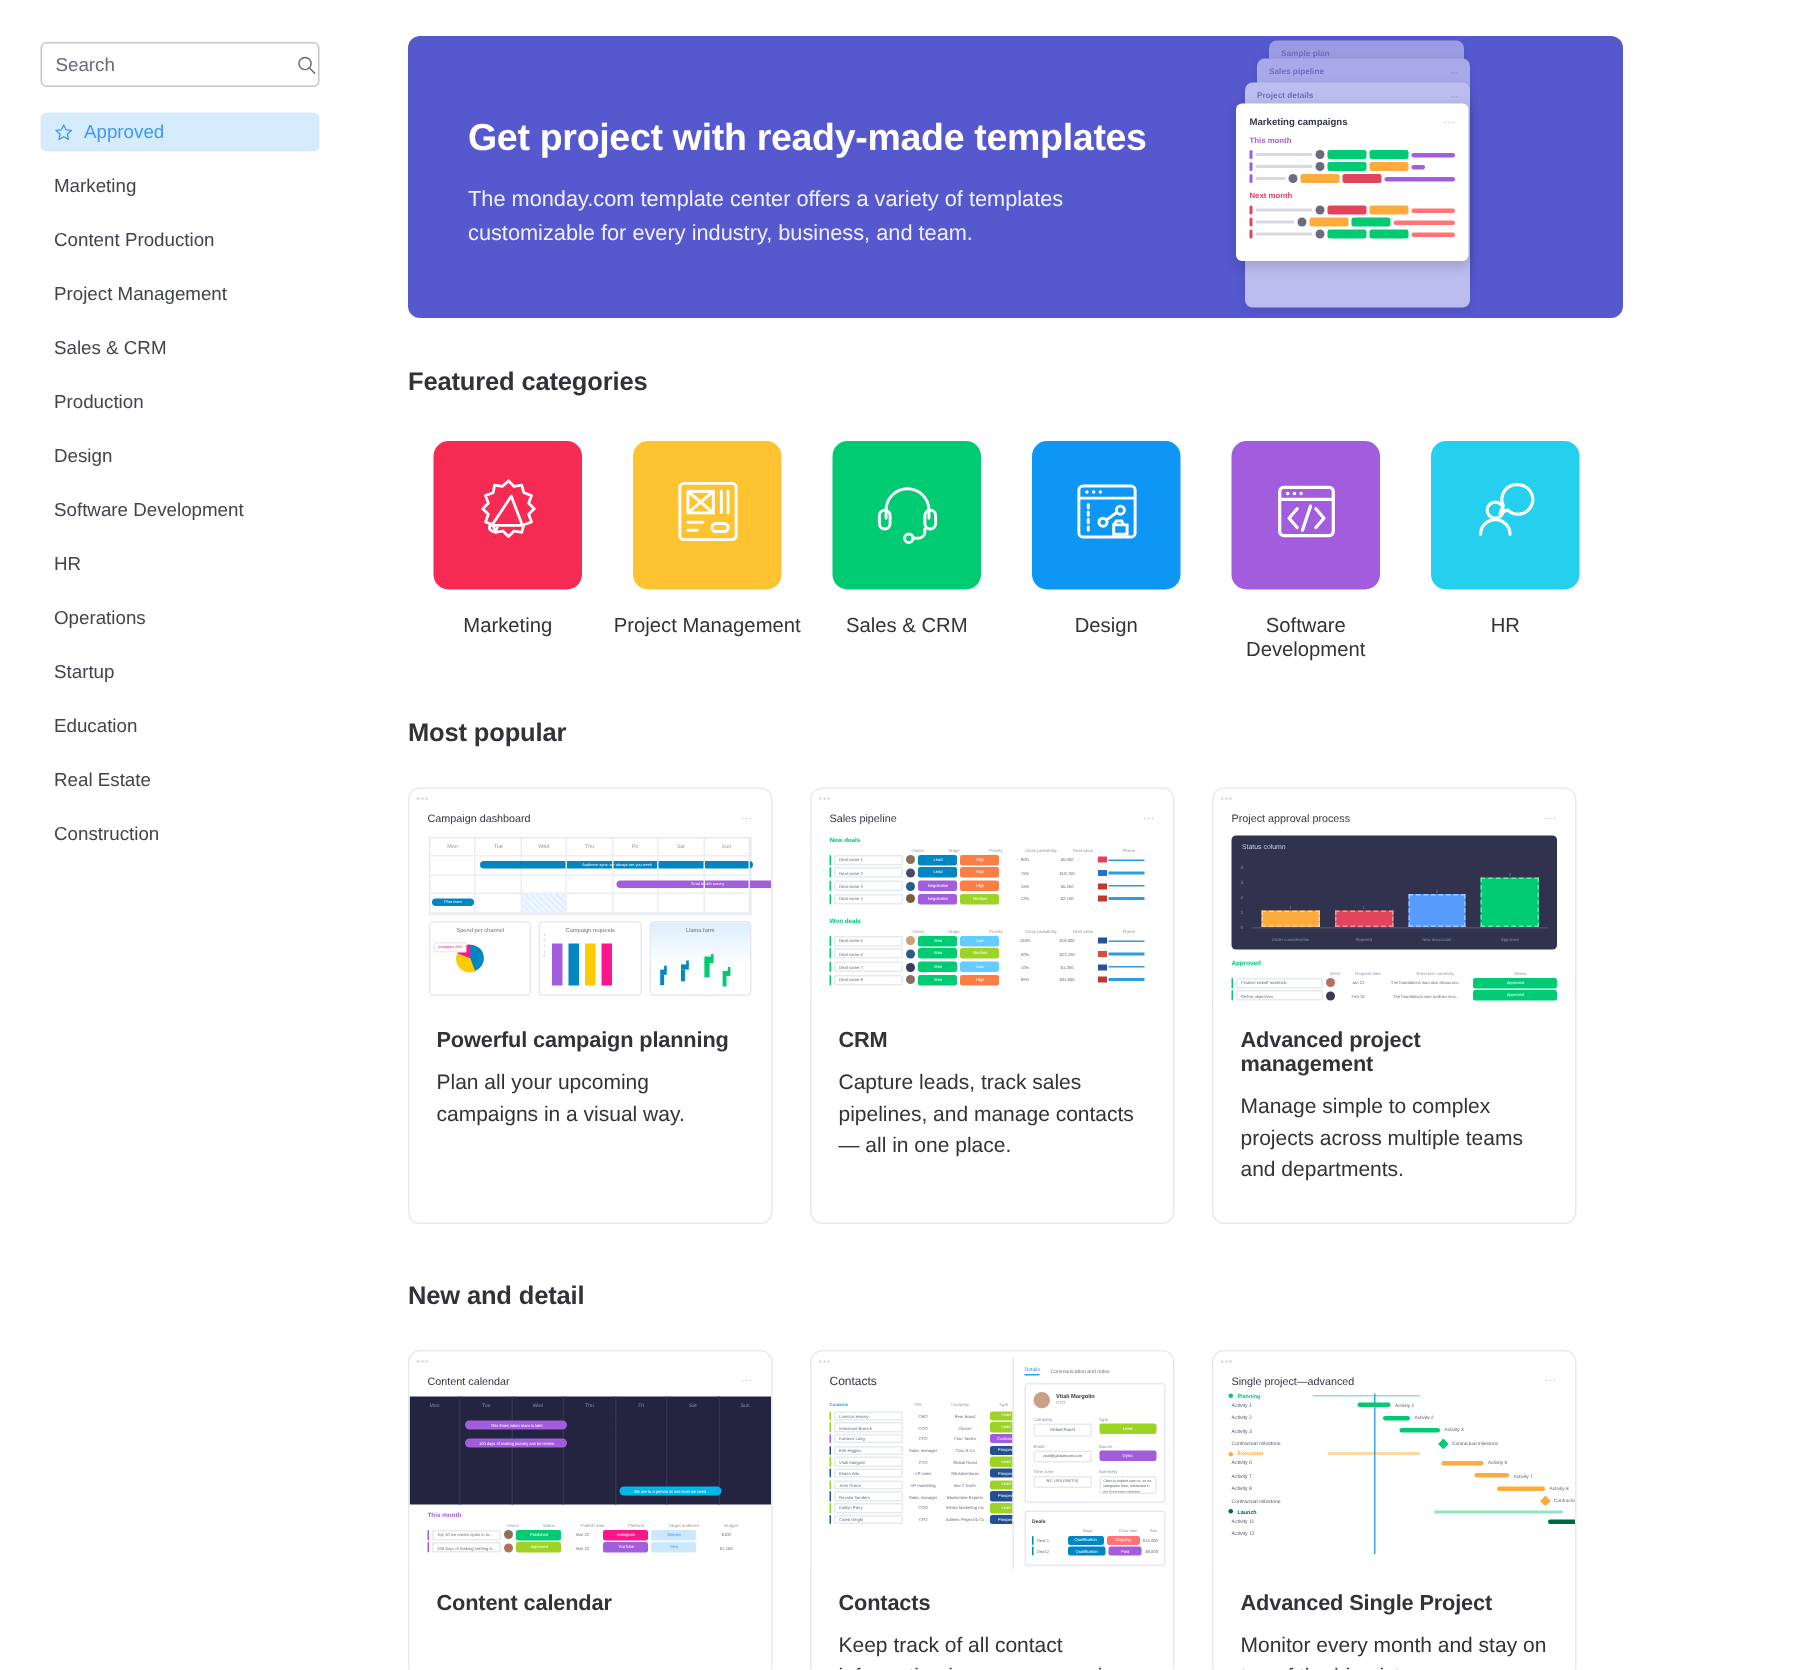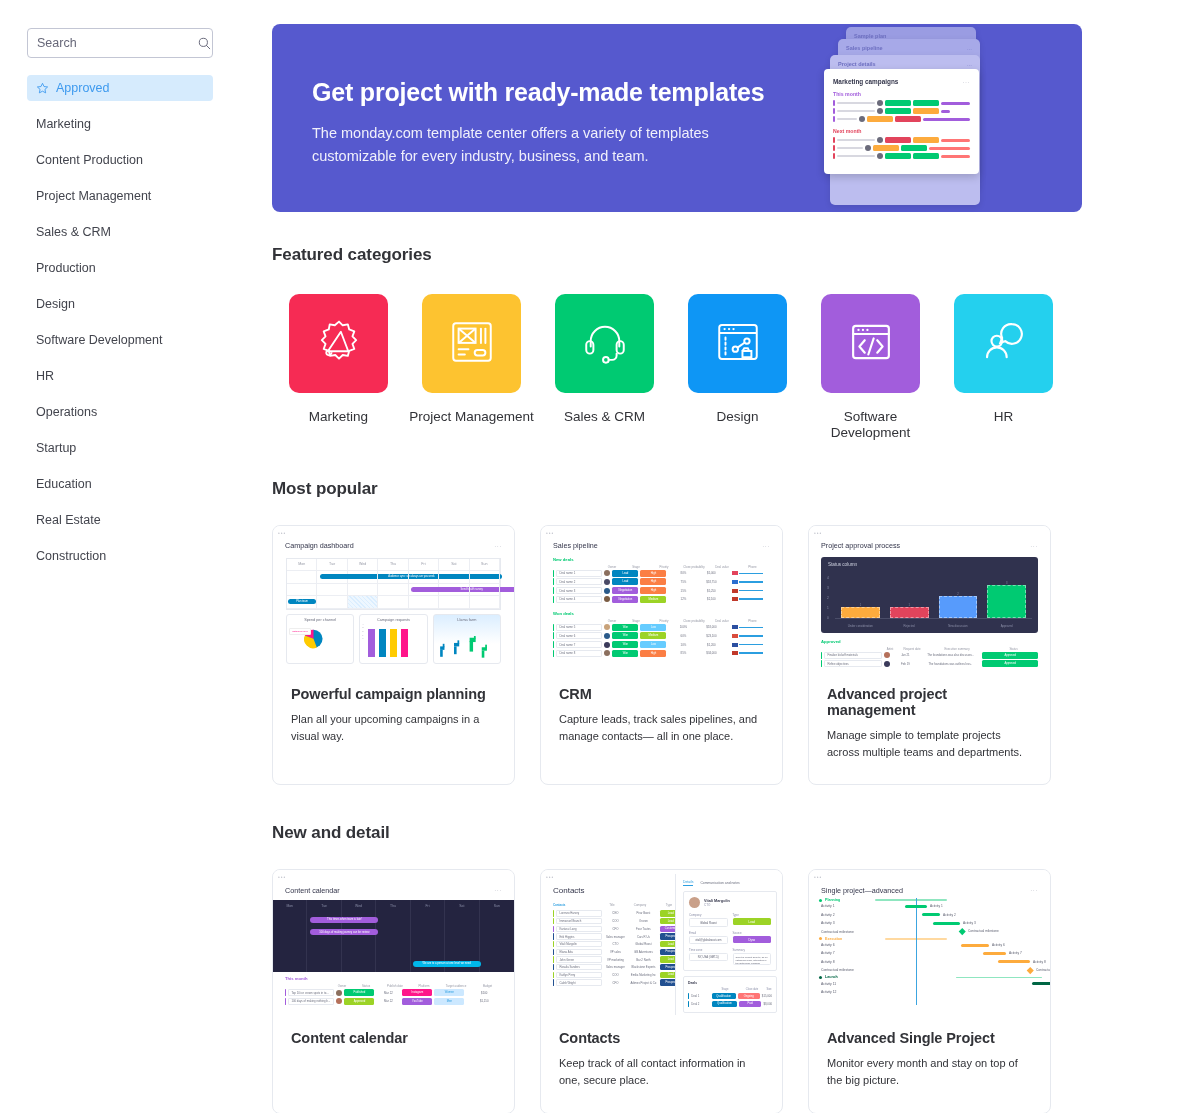--- a/index.html
+++ b/index.html
@@ -99,21 +99,21 @@
   
   .cards-sec { margin-top: 38px; }
   .cards { display: flex; gap: 25px; margin-top: 26px; }
   .card {
     width: 243px; border: 1px solid #e6e9ef; border-radius: 8px; background: #fff;
     overflow: hidden; cursor: pointer;
   }
   .card-thumb { height: 145px; position: relative; overflow: hidden; background: #fff; }
   .card-body { padding: 15px 18px 24px 18px; }
   .card-title { font-size: 14.5px; font-weight: bold; color: #323338; letter-spacing: -0.1px; }
-  .card-desc { margin-top: 9px; font-size: 11px; color: #323338; line-height: 1.52; }
+  .card-desc { margin-top: 9px; font-size: 14px; color: #323338; line-height: 1.52; }
 
   
   .tb-dots { position: absolute; left: 5px; top: 4px; font-size: 5px; color: #c5c7d0; letter-spacing: 1px; }
   .tb-head { position: absolute; left: 0; top: 10px; width: 100%; height: 20px; display:flex; align-items:center; padding: 0 12px; }
   .tb-head .tt { font-size: 7.2px; color: #33354a; }
   .tb-head .mm { margin-left: auto; font-size: 6px; color: #a0a2b2; letter-spacing: 0.6px; }
 
   
   .cal { position: absolute; left: 13px; top: 32px; right: 13px; height: 52px;
          display: grid; grid-template-columns: repeat(7,1fr); grid-template-rows: repeat(4,1fr);
@@ -726,21 +726,21 @@
                   <span class="nmbox" style="width:58px">Refine objectives</span>
                   <span class="avt" style="background:#3a3a5a"></span>
                   <span class="txt" style="width:26px">Feb 19</span>
                   <span class="txt" style="width:60px;overflow:hidden">The foundations was outlines less..</span>
                   <span class="cell" style="flex:1;background:#00ca72">Approved</span>
                 </div>
             </div>
           </div>
           <div class="card-body">
             <h3 class="card-title">Advanced project management</h3>
-            <p class="card-desc">Manage simple to template projects across multiple teams and departments.</p>
+            <p class="card-desc">Manage simple to complex projects across multiple teams and departments.</p>
           </div>
         </article>
 
       </div>
     </section>
 
     <section class="cards-sec">
       <h2 class="sec-title">New and detail</h2>
       <div class="cards">
 

